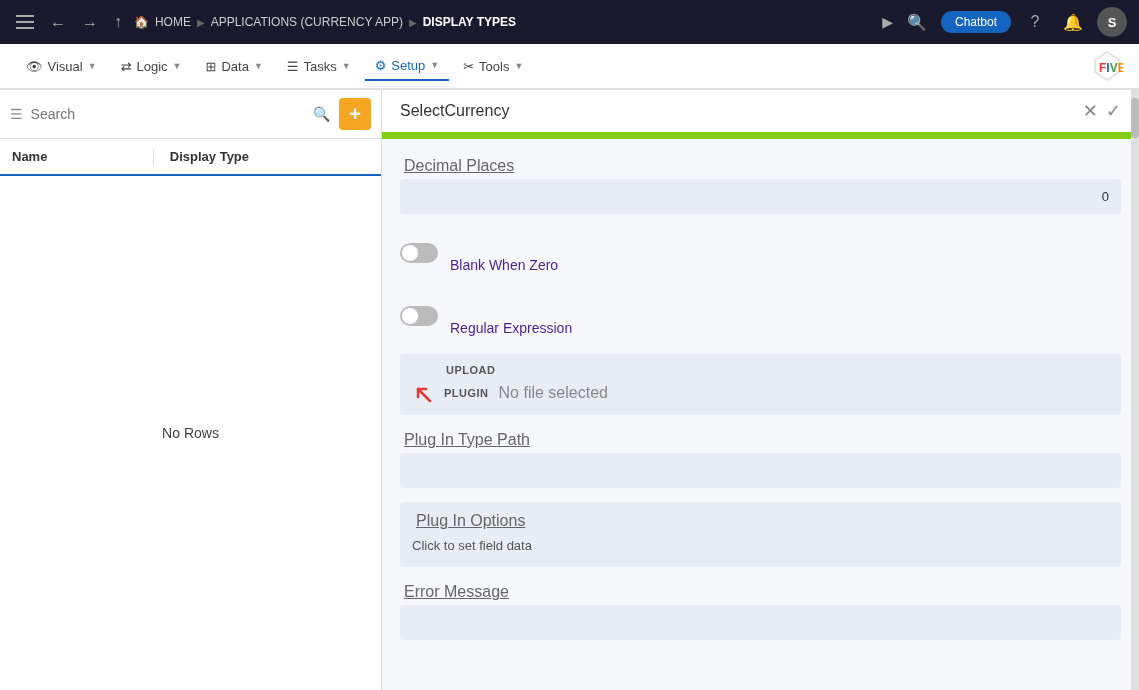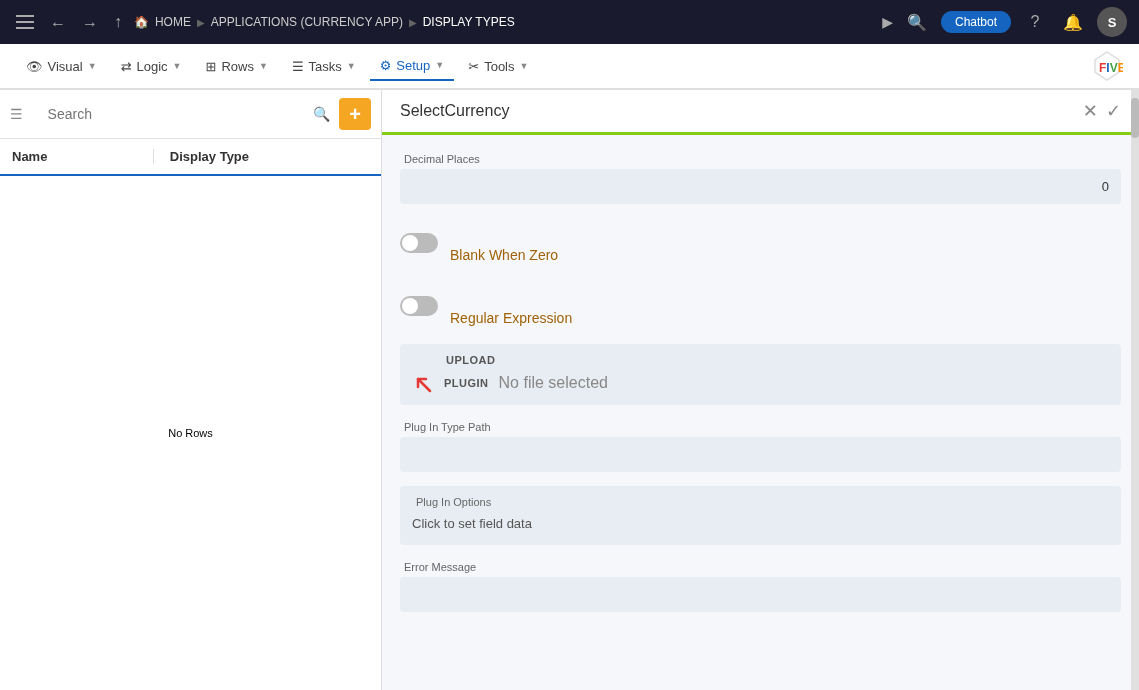--- a/index.html
+++ b/index.html
@@ -15,21 +15,21 @@
       padding: 0 12px;
       gap: 8px;
       position: relative;
     }
     .top-nav .hamburger { display: flex; flex-direction: column; gap: 4px; cursor: pointer; padding: 4px; }
     .top-nav .hamburger span { width: 18px; height: 2px; background: #aaa; display: block; }
     .nav-arrow { color: #aaa; font-size: 16px; cursor: pointer; padding: 4px; }
     .nav-breadcrumb { display: flex; align-items: center; gap: 6px; flex: 1; font-size: 12px; }
     .breadcrumb-item { display: flex; align-items: center; gap: 6px; color: #ccc; }
     .breadcrumb-sep { color: #666; font-size: 10px; }
-    .breadcrumb-item.active { color: #fff; font-weight: 400; }
+    .breadcrumb-item.active { color: #fff; font-weight: 700; }
     .nav-right { display: flex; align-items: center; gap: 10px; }
     .play-btn { color: #aaa; font-size: 14px; cursor: pointer; }
     .chatbot-btn { background: #1565c0; color: #fff; border: none; border-radius: 16px; padding: 4px 14px; cursor: pointer; font-size: 12px; }
     .nav-icon-btn { color: #aaa; cursor: pointer; font-size: 16px; width: 28px; height: 28px; display: flex; align-items: center; justify-content: center; }
     .avatar { width: 30px; height: 30px; border-radius: 50%; background: #555; color: #fff; display: flex; align-items: center; justify-content: center; font-size: 13px; font-weight: bold; cursor: pointer; }
 
     
     .toolbar {
       background: #fff;
       border-bottom: 2px solid #e0e0e0;
@@ -73,21 +73,20 @@
       gap: 8px;
     }
     .filter-icon { color: #888; font-size: 14px; }
     .search-input {
       flex: 1;
       border: none;
       outline: none;
       font-size: 14px;
       color: #737373;
       background: transparent;
-      margin-left: 17px;
     }
     .search-icon-btn { color: #888; cursor: pointer; font-size: 14px; }
     .add-btn {
       background: #f5a623;
       border: none;
       border-radius: 4px;
       color: #fff;
       width: 32px;
       height: 32px;
       font-size: 20px;
@@ -106,39 +105,39 @@
       color: #333;
     }
     .col-name { flex: 1; }
     .col-divider { width: 1px; background: #ddd; margin: 0 8px; }
     .col-display { flex: 1.5; padding-left: 8px; }
     .no-rows {
       flex: 1;
       display: flex;
       align-items: center;
       justify-content: center;
-      color: #000000;
-      font-size: 11px;
+      color: #404040;
+      font-size: 14px;
     }
 
     
     .right-panel {
       flex: 1;
       background: #f5f7fa;
       display: flex;
       flex-direction: column;
       overflow: hidden;
       position: relative;
     }
     .form-header {
       display: flex;
       align-items: center;
       padding: 10px 18px;
       background: #fff;
-      border-bottom: 3px solid #84cc16;
+      border-bottom: 7px solid #84cc16;
       gap: 10px;
     }
     .form-title {
       flex: 1;
       font-size: 16px;
       font-weight: 500;
       color: #333;
     }
     .form-header-actions { display: flex; gap: 8px; align-items: center; }
     .close-btn { color: #888; font-size: 18px; cursor: pointer; }
@@ -154,23 +153,24 @@
       gap: 14px;
     }
 
     
     .field-group {
       display: flex;
       flex-direction: column;
       gap: 2px;
     }
     .field-label {
-      font-size: 11px;
+      font-size: 16px;
       color: #666;
       padding: 2px 4px;
+      text-decoration: underline;
     }
     .field-input {
       background: #e8edf3;
       border: none;
       border-radius: 4px;
       padding: 10px 12px;
       font-size: 13px;
       color: #333;
       outline: none;
       width: 100%;
@@ -202,21 +202,21 @@
       content: '';
       position: absolute;
       width: 16px; height: 16px;
       left: 2px; top: 2px;
       background: #fff;
       border-radius: 50%;
       transition: .2s;
     }
     .toggle-input:checked + .toggle-slider { background: #1565c0; }
     .toggle-input:checked + .toggle-slider::before { transform: translateX(18px); }
-    .toggle-label { font-size: 14px; color: #a16207; font-weight: 500; margin-top: 25px; }
+    .toggle-label { font-size: 14px; color: #4c1d95; font-weight: 500; margin-top: 25px; }
 
     
     .upload-section {
       background: #e8edf3;
       border-radius: 4px;
       padding: 10px 14px;
       display: flex;
       flex-direction: column;
       gap: 4px;
     }
@@ -306,21 +306,21 @@
     <span>Visual</span>
     <span class="caret">▼</span>
   </div>
   <div class="toolbar-item">
     <span>⇄</span>
     <span>Logic</span>
     <span class="caret">▼</span>
   </div>
   <div class="toolbar-item">
     <span>⊞</span>
-    <span>Rows</span>
+    <span>Data</span>
     <span class="caret">▼</span>
   </div>
   <div class="toolbar-item">
     <span>☰</span>
     <span>Tasks</span>
     <span class="caret">▼</span>
   </div>
   <div class="toolbar-item active">
     <span>⚙</span>
     <span>Setup</span>

